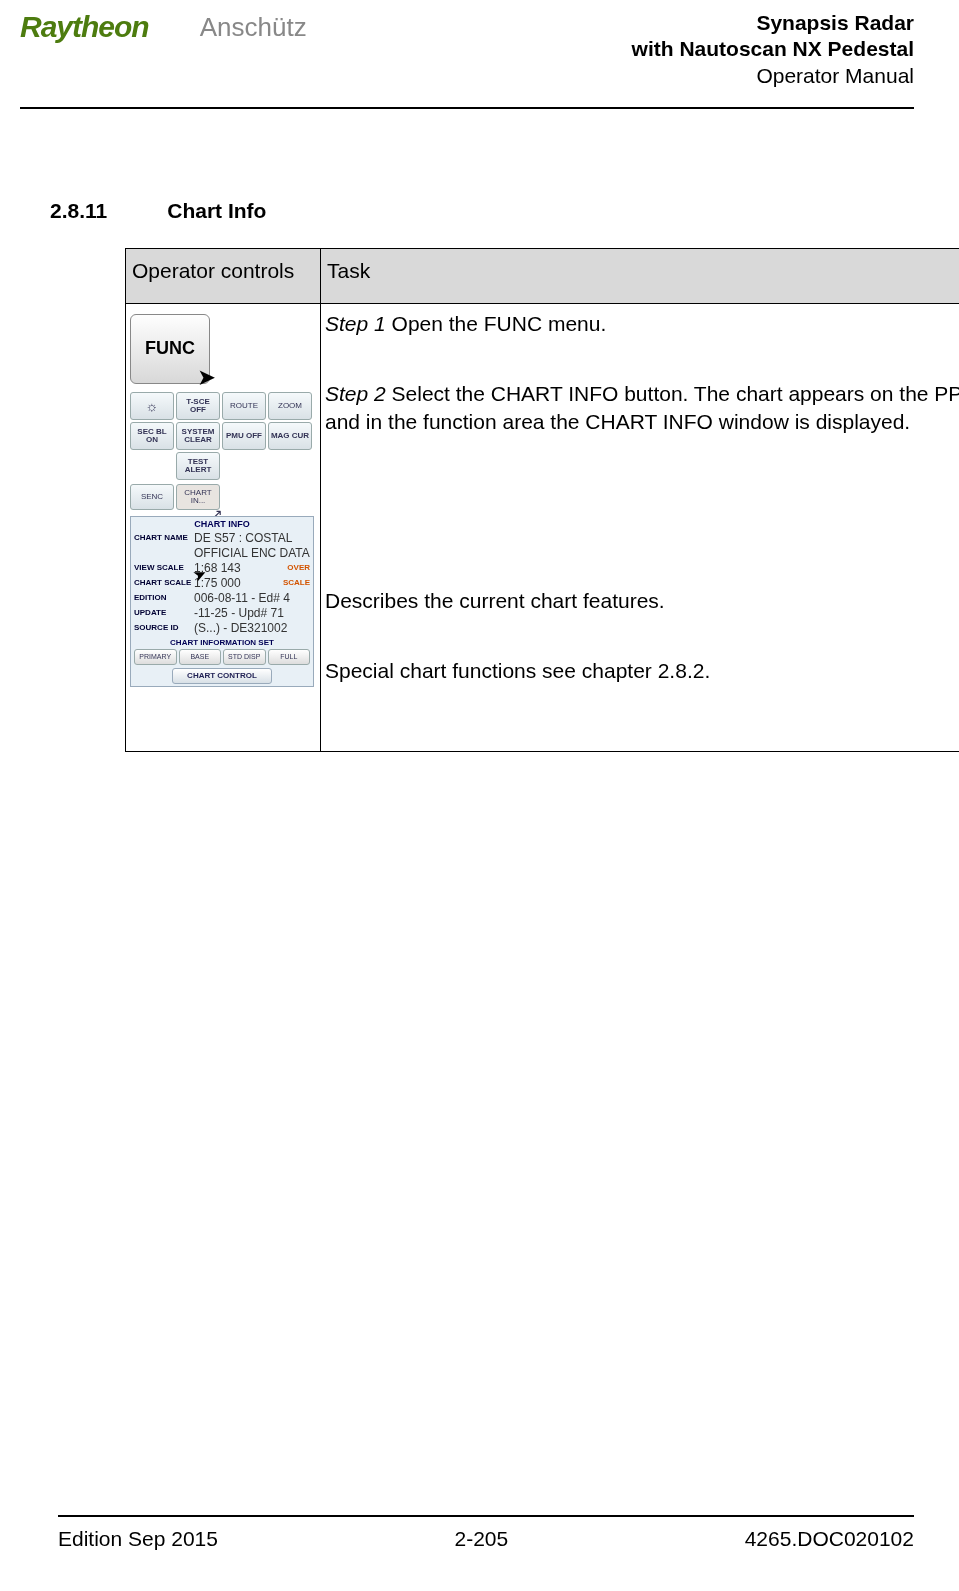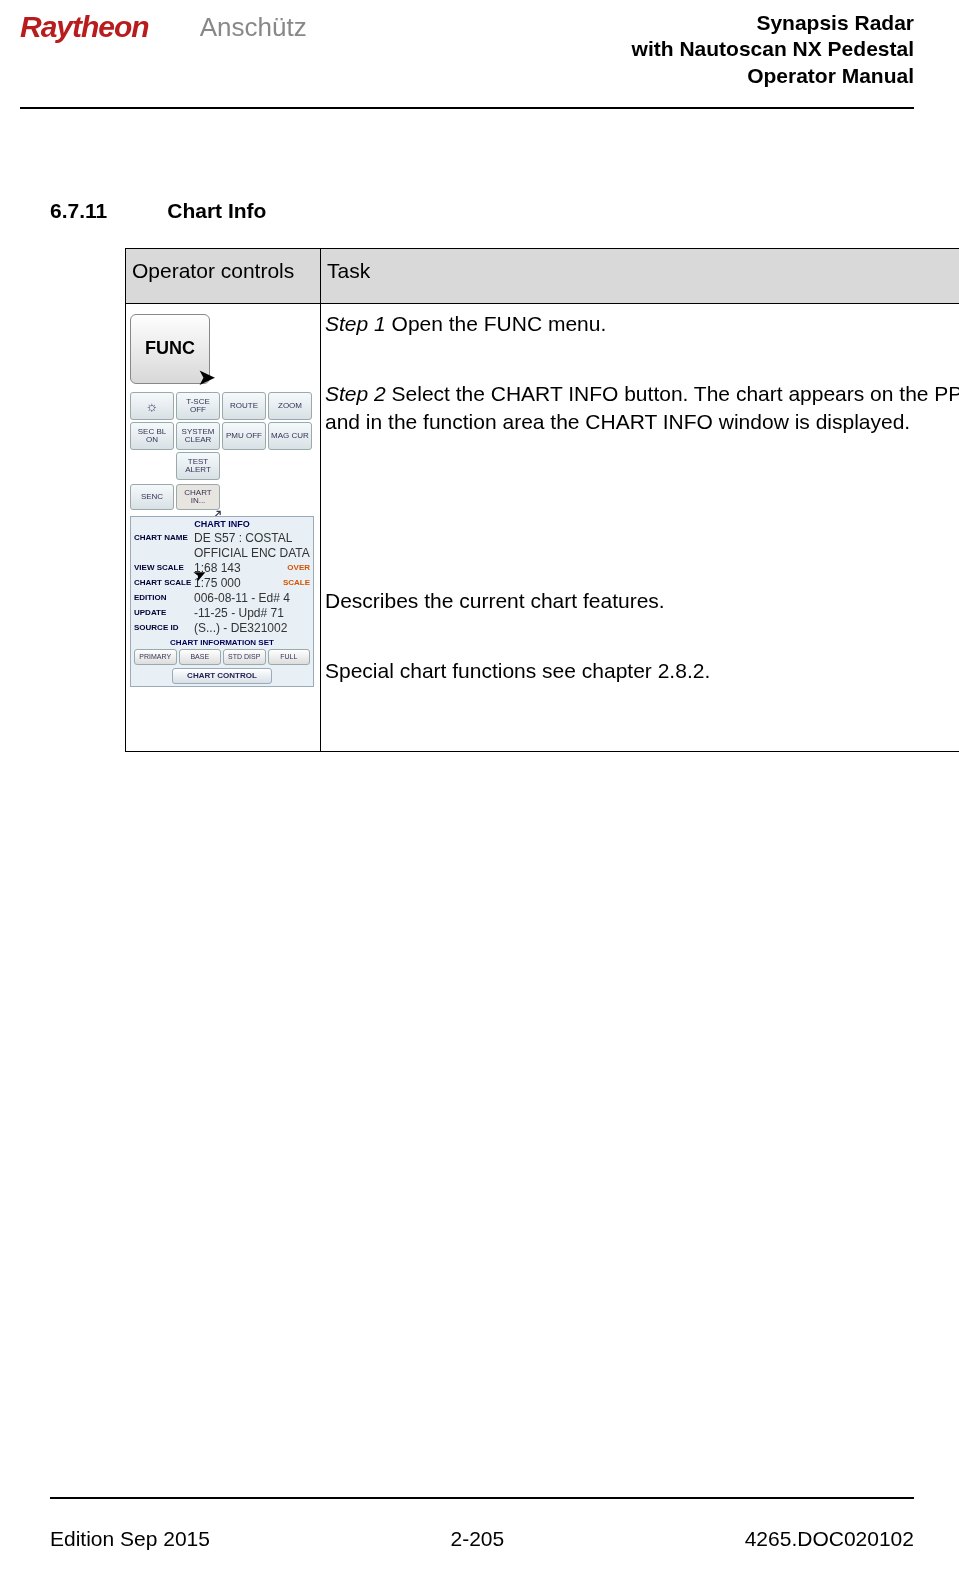--- a/index.html
+++ b/index.html
@@ -30,40 +30,40 @@
     padding-left: 0;
     padding-right: 0;
   }
   .logo {
     display: flex;
     align-items: center;
     gap: 6px;
     margin-left: -0px;
   }
   .raytheon {
-    color: #b91c1c;
+    color: #4d7c0f;
     font-weight: 900;
     font-size: 30px;
     font-style: italic;
     letter-spacing: -1px;
   }
   .anschutz {
     color: #888;
     font-size: 26px;
     font-weight: 400;
     margin-left: 45px;
   }
   .header-right {
     text-align: right;
     font-size: 21px;
     line-height: 1.25;
   }
   .header-right .line1 { font-weight: bold; }
   .header-right .line2 { font-weight: bold; }
-  .header-right .line3 { font-weight: bold; text-align: right; }
+  .header-right .line3 { font-weight: normal; text-align: right; }
 
   .section-row {
     display: flex;
     gap: 60px;
     margin-top: 90px;
     font-size: 21px;
     font-weight: bold;
   }
   .section-num {}
   .section-title {}
@@ -142,21 +142,21 @@
     text-align: center;
     border-radius: 3px;
     color: #335;
     line-height: 1.0;
     padding: 1px;
   }
   .mini.sun::before {
     content: "☼";
     font-size: 14px;
   }
-  .mini.two-line { flex-direction: column; }
+  .mini.two-line { flex-direction: column; font-weight: bold; }
   .mini.highlight { position: relative; }
   .mini.highlight::after {
     content: "↖";
     position: absolute;
     bottom: -12px;
     right: -4px;
     font-size: 14px;
     transform: scaleX(-1);
   }
 
@@ -218,25 +218,25 @@
   .panel-cursor {
     position: absolute;
     left: 62px;
     top: 48px;
     font-size: 16px;
     transform: rotate(-25deg);
   }
 
   .footer {
     position: absolute;
-    left: 50px;
+    left: 58px;
     right: 45px;
     bottom: 40px;
     border-top: 2px solid #000;
-    padding-top: 28px;
+    padding-top: 10px;
     display: flex;
     justify-content: space-between;
     font-size: 21px;
   }
 </style>
 </head>
 <body>
 
 <div class="page">
 
@@ -246,21 +246,21 @@
       <span class="anschutz">Anschütz</span>
     </div>
     <div class="header-right">
       <div class="line1">Synapsis Radar</div>
       <div class="line2">with Nautoscan NX Pedestal</div>
       <div class="line3">Operator Manual</div>
     </div>
   </div>
 
   <div class="section-row">
-    <span class="section-num">6.7.11</span>
+    <span class="section-num">2.8.11</span>
     <span class="section-title">Chart Info</span>
   </div>
 
   <table class="proc-table">
     <colgroup>
         <col class="opcol">
         <col class="taskcol">
       </colgroup>
     <thead>
       <tr>

